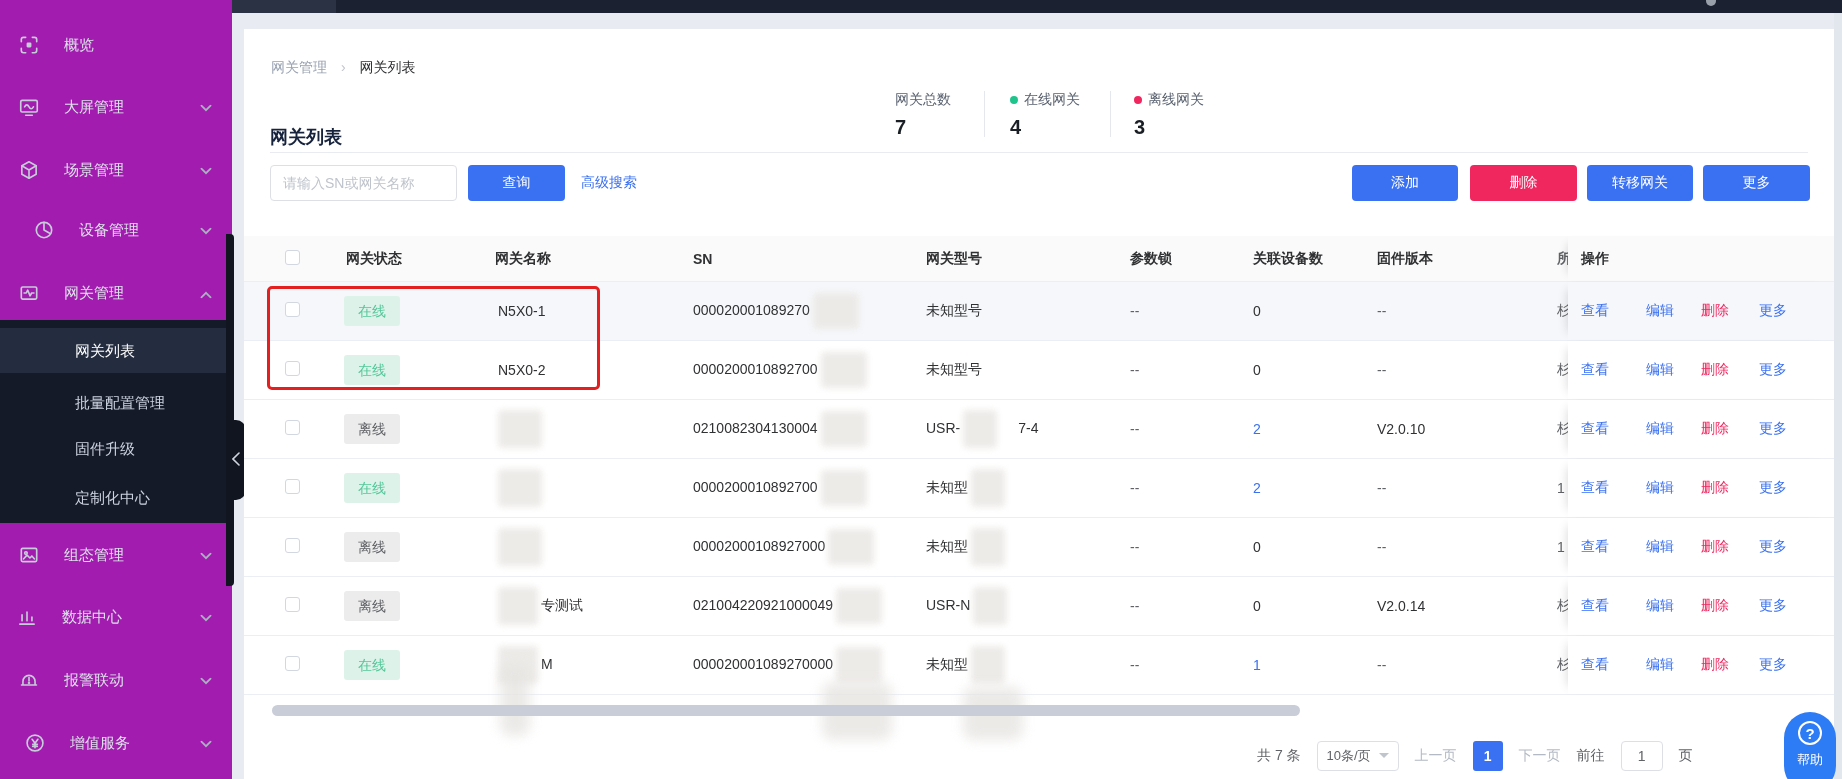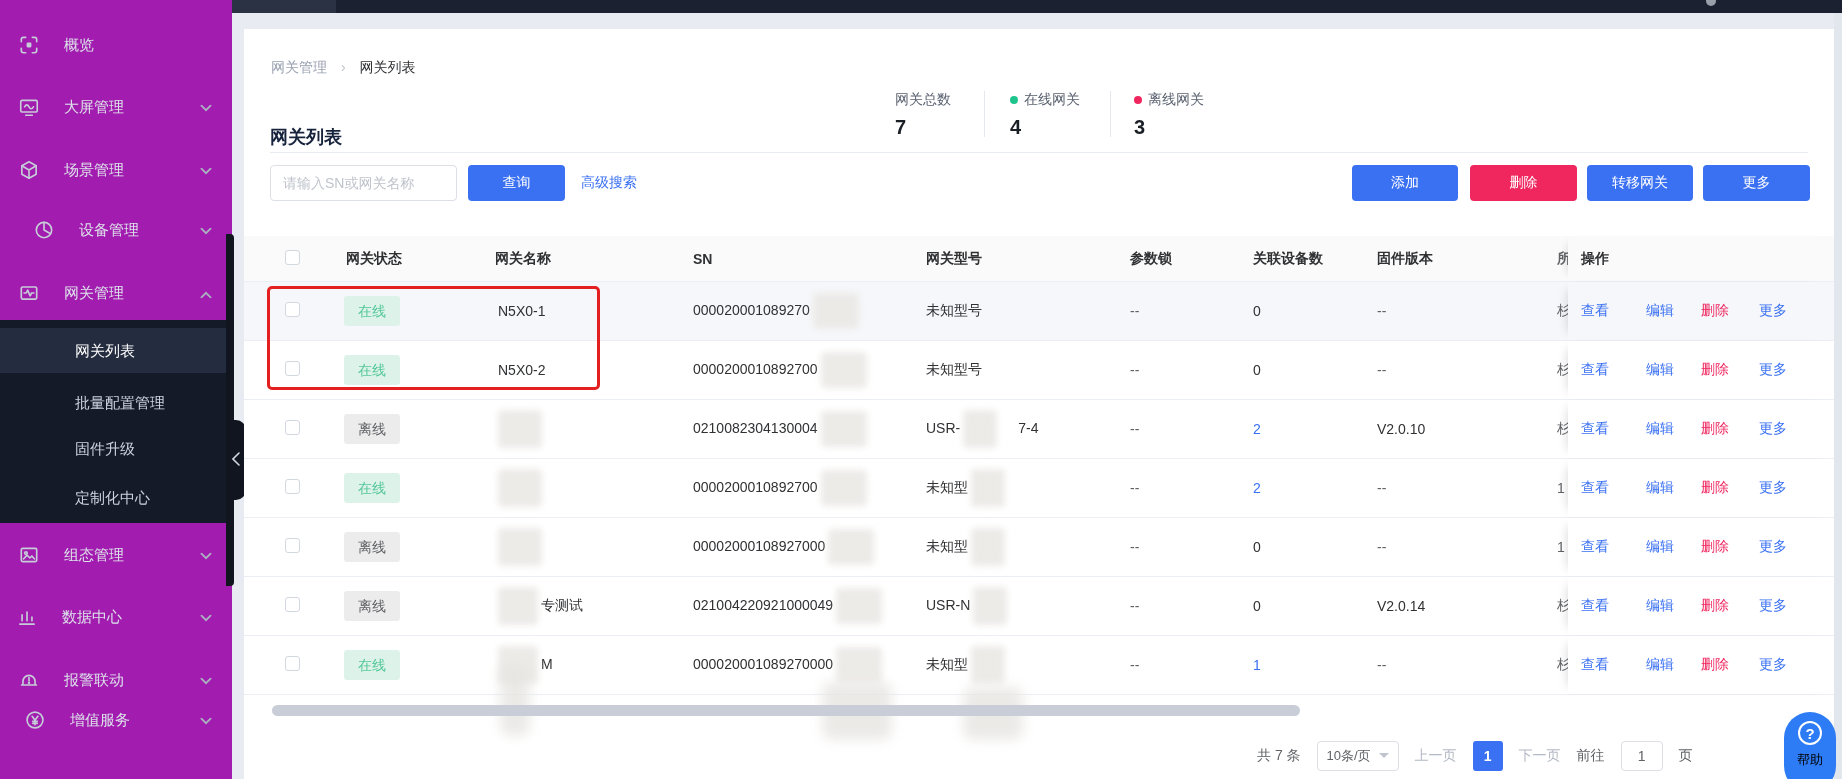--- a/index.html
+++ b/index.html
@@ -122,21 +122,21 @@
              line-height:30px; font-weight:bold; cursor:pointer; }
   .pg-goto-input { width:42px; height:30px; border:1px solid #dcdfe6; border-radius:4px; text-align:center;
                    font-size:14px; color:#606266; outline:none; font-family:"Liberation Sans",sans-serif; }
 
   
   .help-pill { position:absolute; left:1784px; top:712px; width:52px; height:80px; background:#2e7cf5;
                border-radius:26px; display:flex; flex-direction:column; align-items:center; padding-top:9px;
                cursor:pointer; z-index:9; }
   .help-q { width:24px; height:24px; border:2px solid #fff; border-radius:50%; color:#fff; font-weight:bold;
             font-size:15px; text-align:center; line-height:21px; }
-  .help-lbl { color:#000000; font-size:13px; margin-top:6px; }
+  .help-lbl { color:#ffffff; font-size:13px; margin-top:6px; }
 </style>
 </head>
 <body>
 
 <div class="topbar">
   <div class="topbar-tab"></div>
   <div class="avatar-dot"></div>
 </div>
 <div class="right-strip"></div>
 
@@ -219,21 +219,21 @@
       <span class="icn"><svg viewBox="0 0 20 20">
           <path d="M4.5 14.5v-3.2a5.5 5.5 0 0 1 11 0v3.2 M3.2 14.5h13.6"></path>
           <path d="M10 7.8v3.2"></path>
           <circle cx="10" cy="12.8" r="0.4" fill="#c6ccd8"></circle>
         </svg></span>
       <span class="lbl">报警联动</span>
       <span class="chev"><svg viewBox="0 0 10 7">
           <path d="M1 1l4 4 4-4"></path>
         </svg></span>
     </div>
-    <div class="side-item" style="top: 695px; padding-left: 24px;">
+    <div class="side-item" style="top: 718px; padding-left: 24px;">
       <span class="icn"><svg viewBox="0 0 20 20">
           <circle cx="10" cy="10" r="7.2"></circle>
           <path d="M7.4 6.6L10 10.2l2.6-3.6 M10 10.2V14.4 M7.9 11.2h4.2 M7.9 13.1h4.2"></path>
         </svg></span>
       <span class="lbl">增值服务</span>
       <span class="chev"><svg viewBox="0 0 10 7">
           <path d="M1 1l4 4 4-4"></path>
         </svg></span>
     </div>
   </div>

